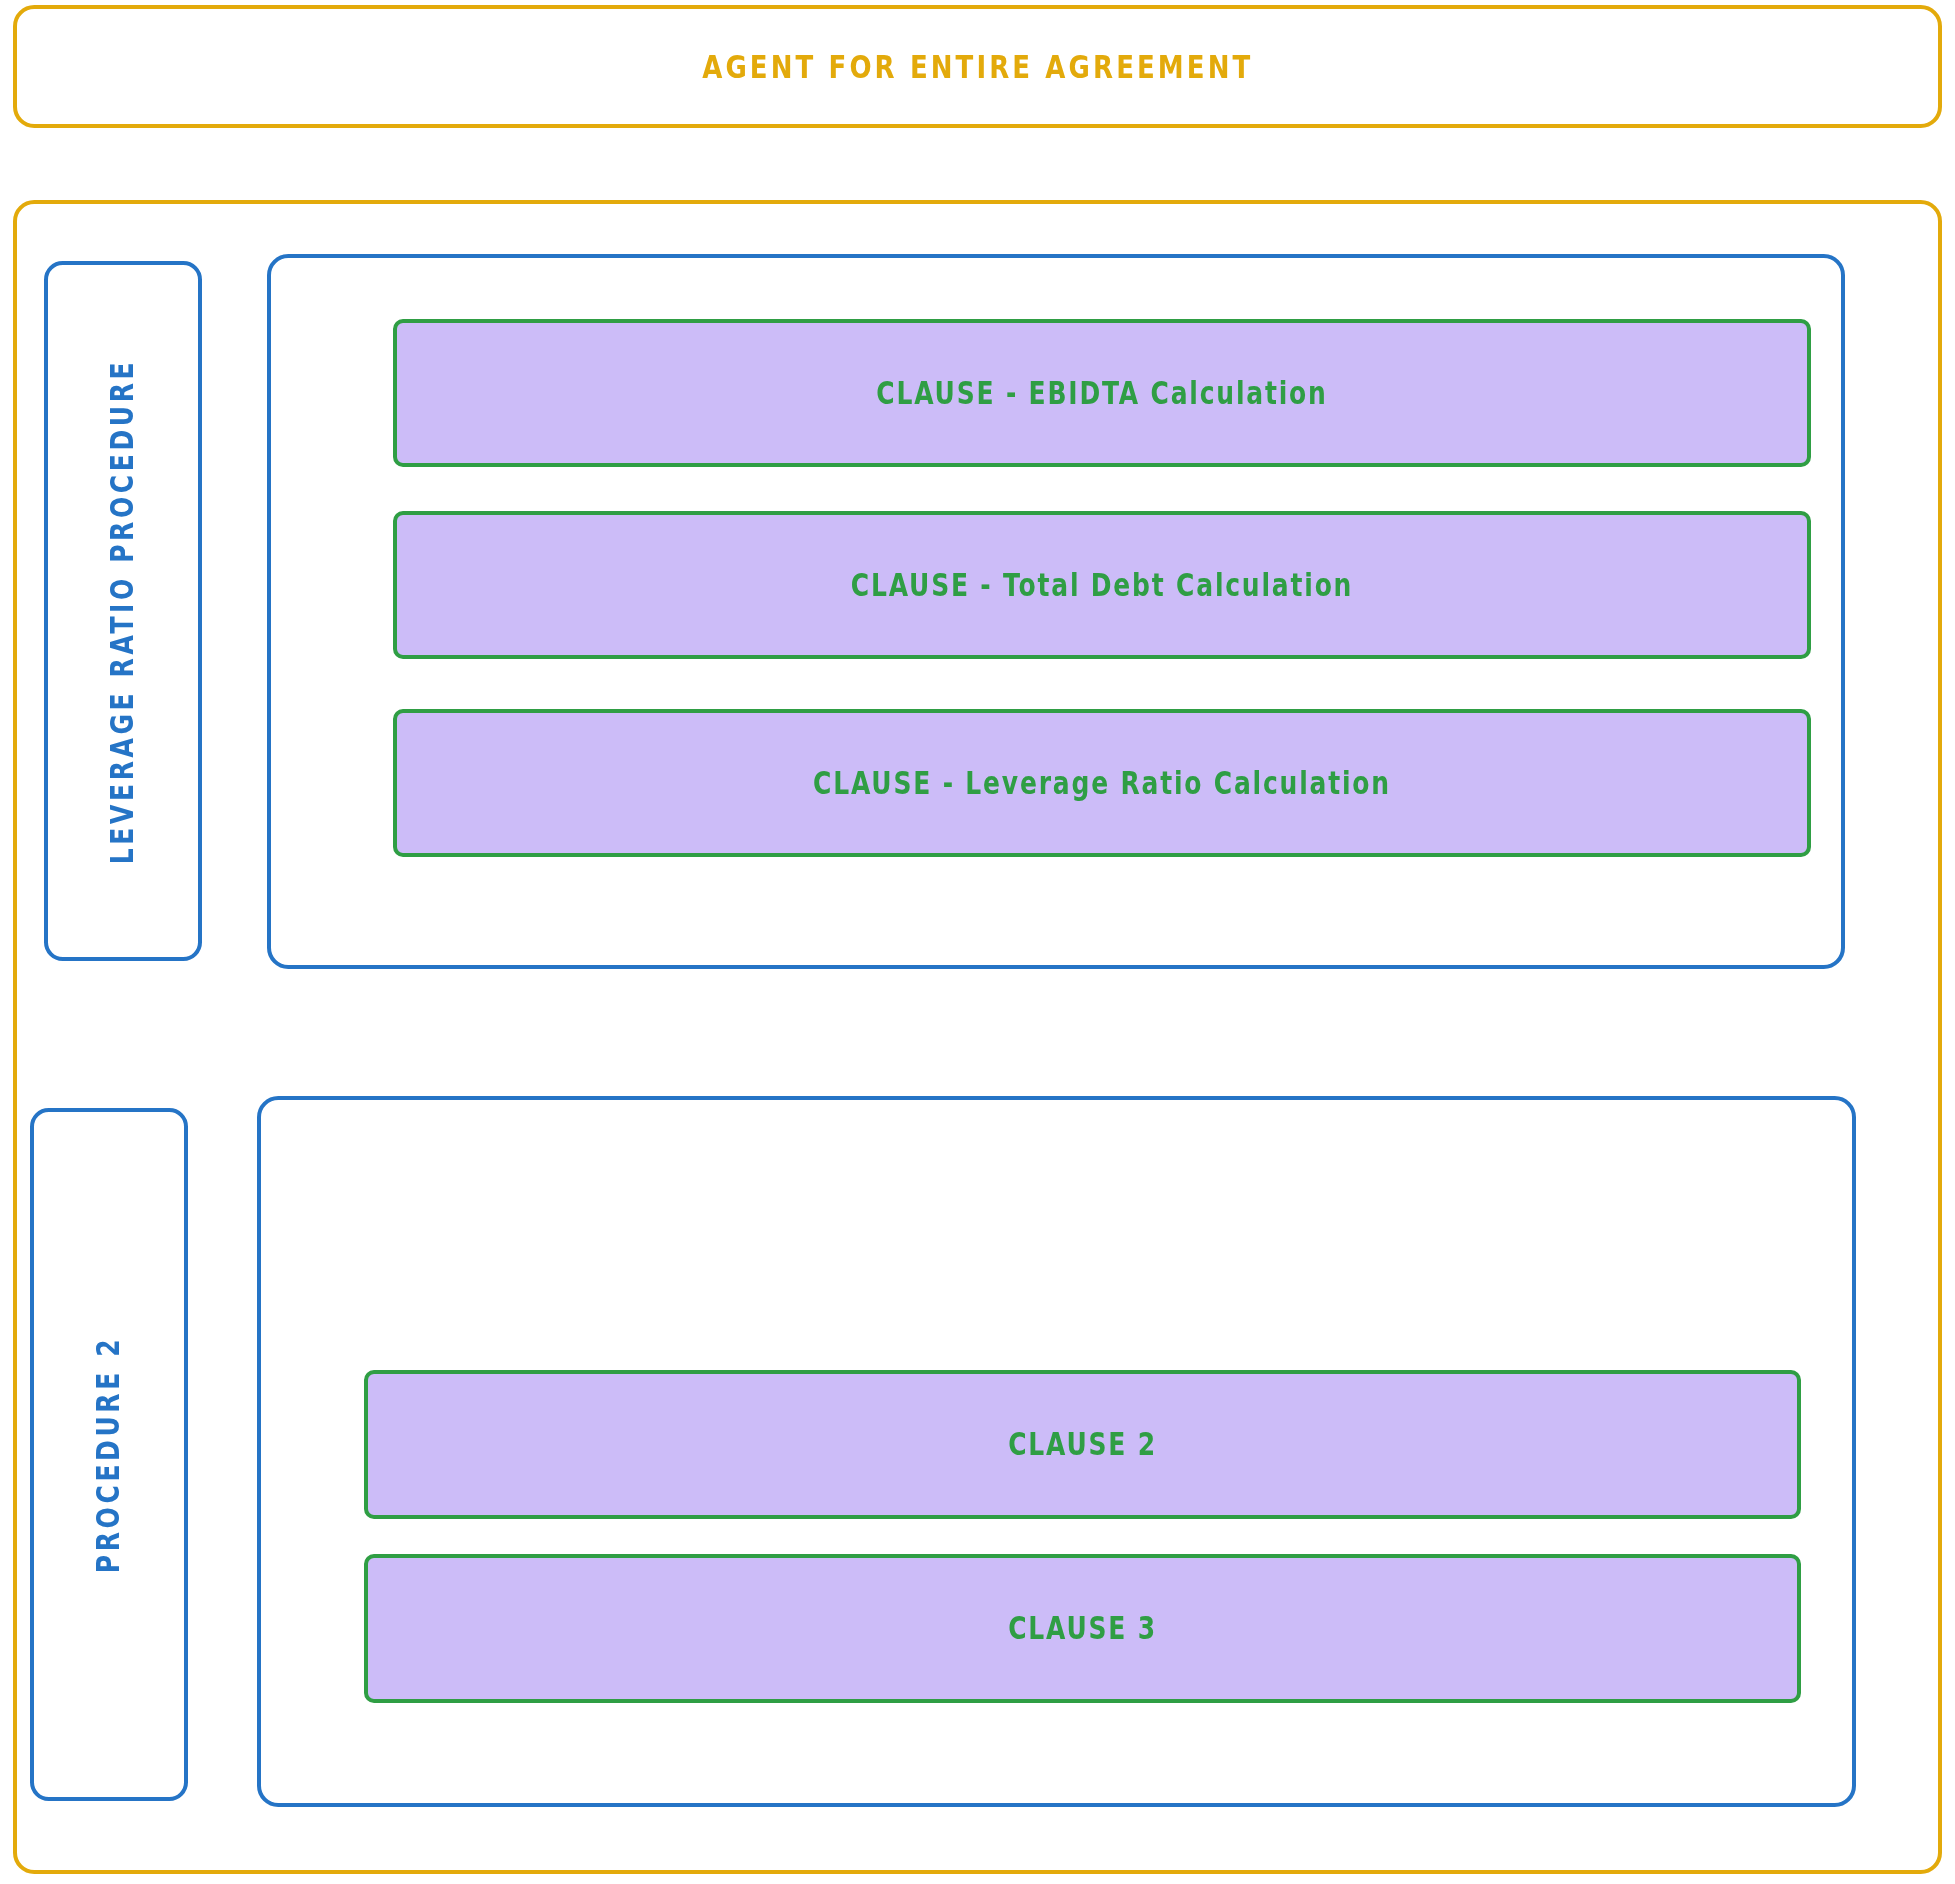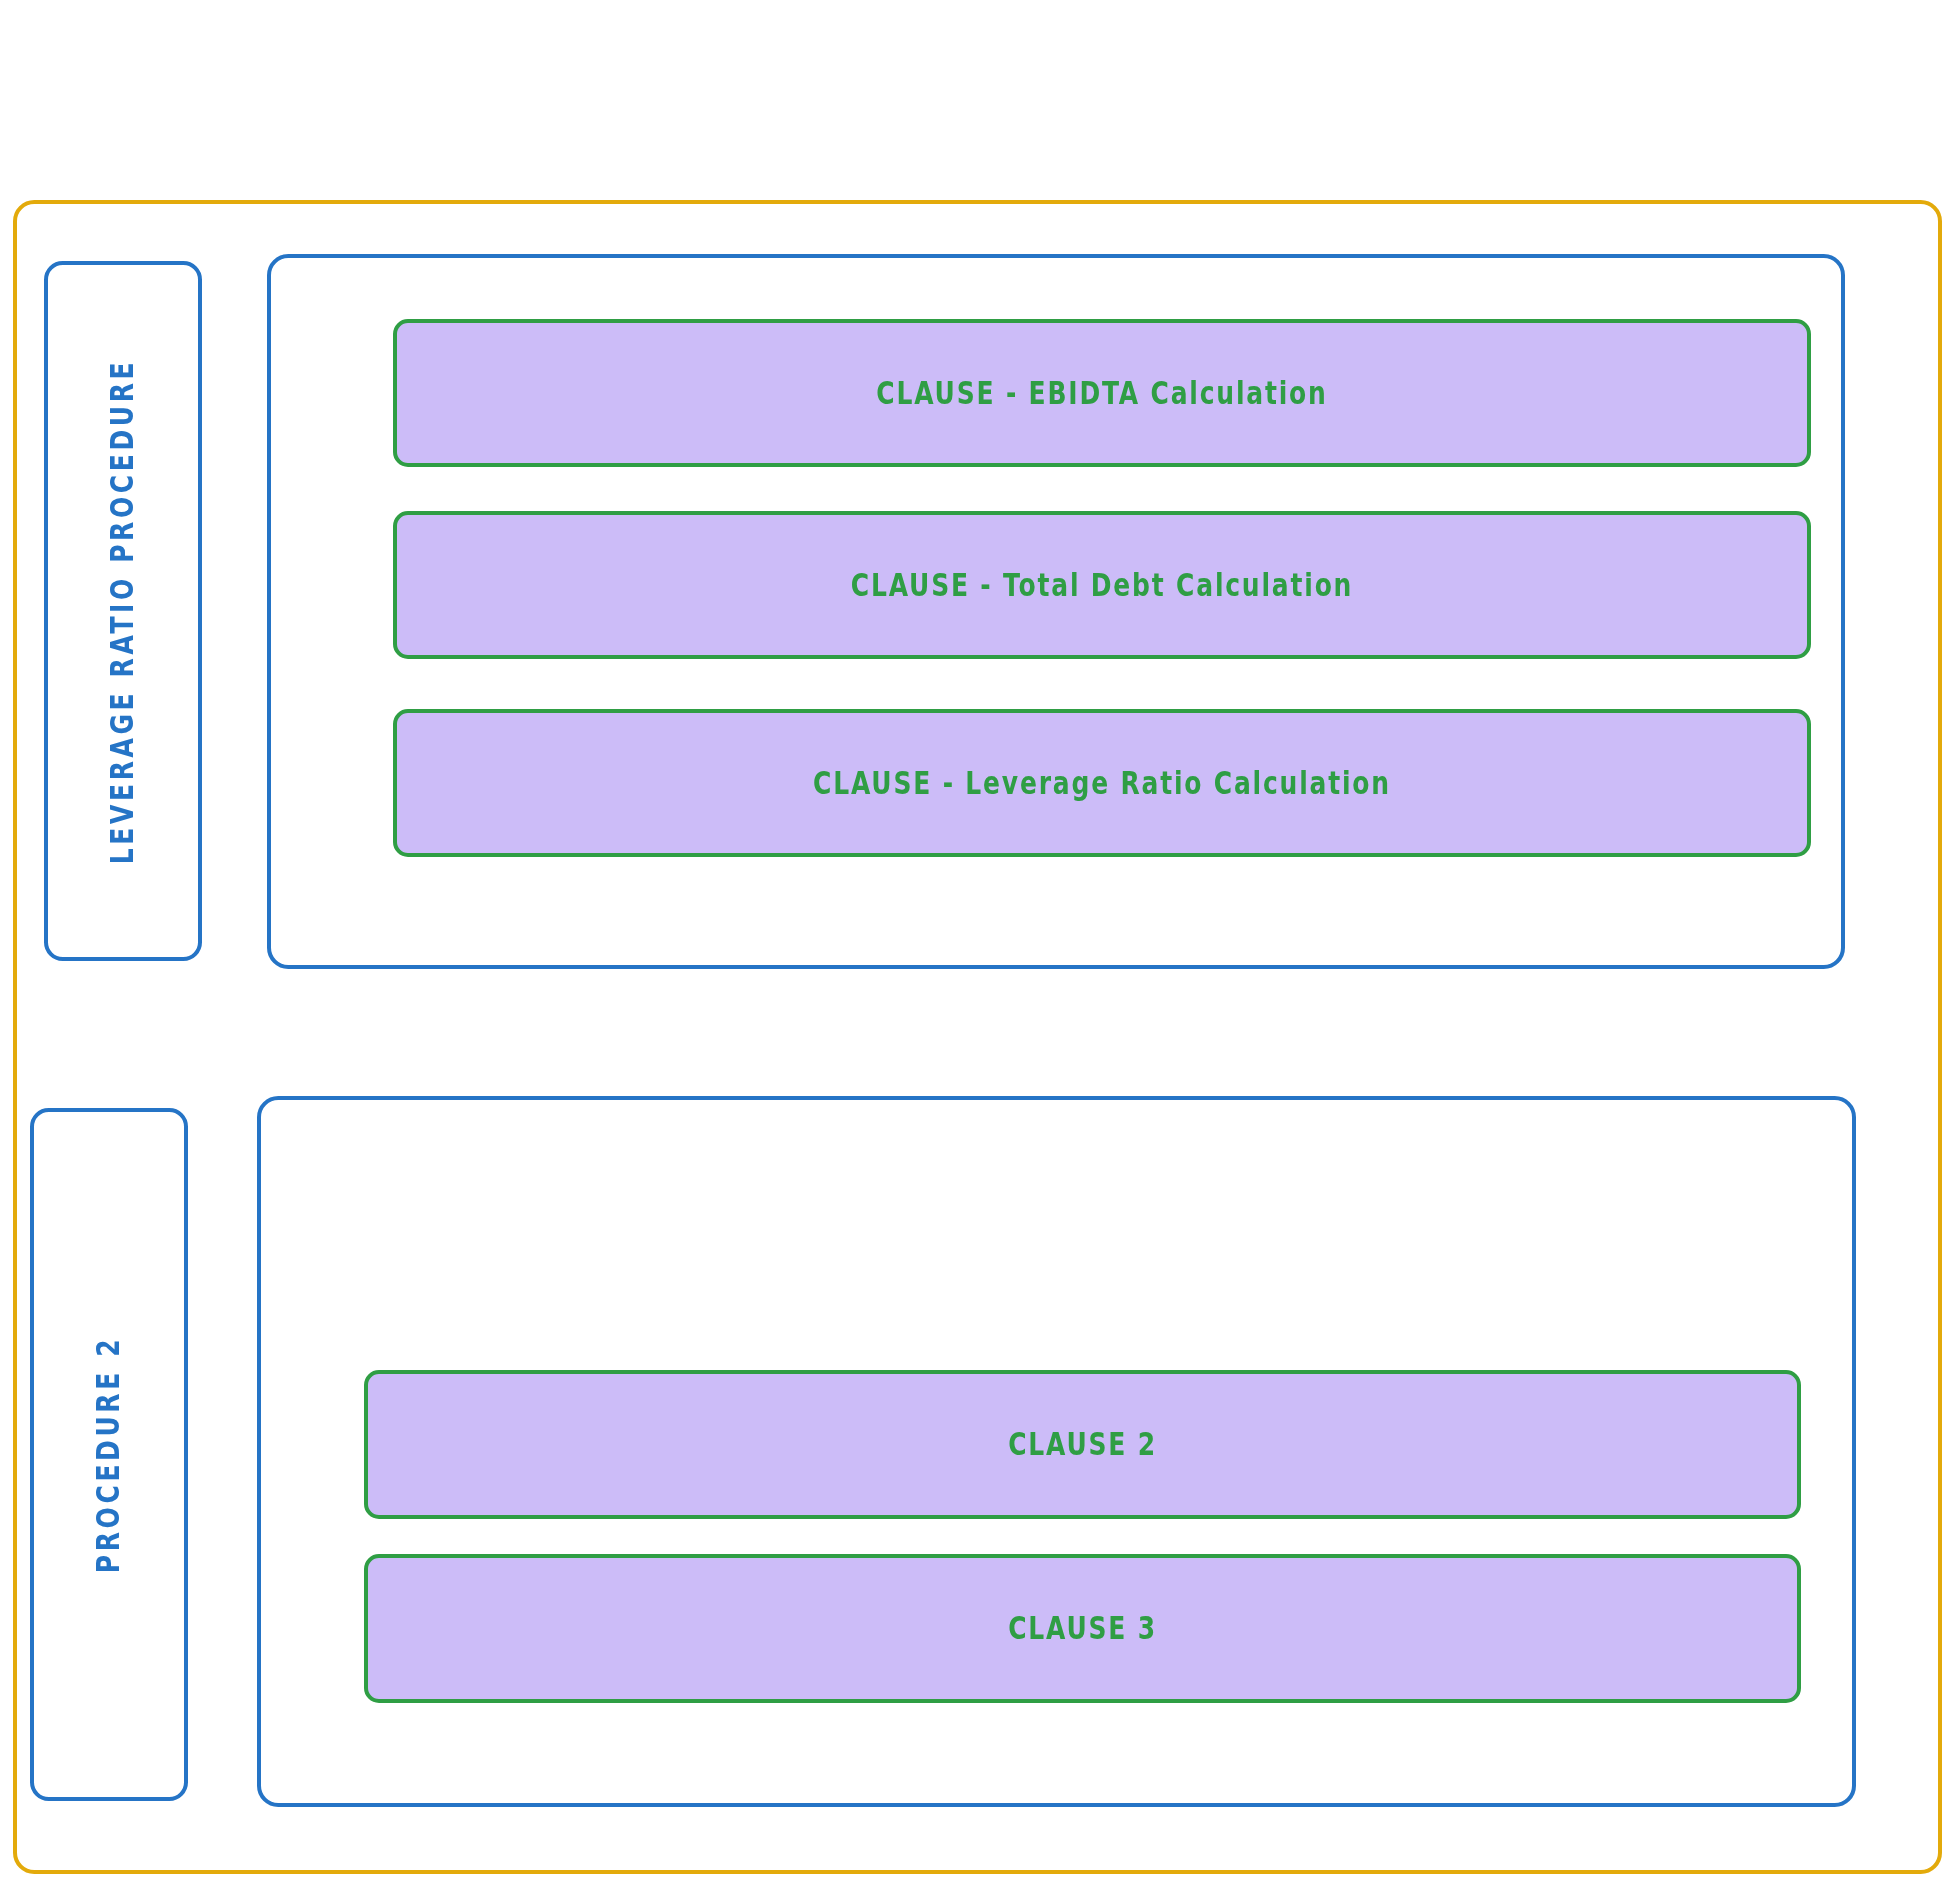--- a/index.html
+++ b/index.html
@@ -45,21 +45,21 @@
 
   .clause-group {
     border: 4px solid var(--blue); border-radius: 21.3px;
   }
   .s1-group { left: 267px; top: 254px;  width: 1578px; height: 715px; }
   .s2-group { left: 257px; top: 1096px; width: 1599px; height: 711px; }
 
   .clause-box {
     position: absolute;
     background: var(--purple);
-    border: 4.9px solid var(--green); border-radius: 15px;
+    border: 4.9px solid var(--green); border-radius: 10px;
     display: flex; align-items: center; justify-content: center;
   }
   .s1-c { left: 393px; width: 1418px; height: 148px; }
   .s1-c0 { top: 319px; }
   .s1-c1 { top: 511px; text-align: center; }
   .s1-c2 { top: 709px; }
   .s2-c { left: 364px; width: 1437px; height: 149px; }
   .s2-c0 { top: 1164px; }
   .s2-c1 { top: 1370px; }
   .s2-c2 { top: 1554px; }
@@ -76,20 +76,23 @@
   .clause-label {
     color: var(--green);
     font-size: 25px; letter-spacing: 1.8px;
   }
 </style>
 </head>
 <body>
 
 <div class="canvas">
 
+  <div class="box agent-bar">
+    <span class="hand banner-title">AGENT FOR ENTIRE AGREEMENT</span>
+  </div>
 
   <div class="box outer-box"></div>
 
   <div class="box vlabel-box s1-label">
     <span class="vtxt">LEVERAGE RATIO PROCEDURE</span>
   </div>
 
   <div class="box clause-group s1-group"></div>
 
   <div class="box clause-box s1-c s1-c0">

